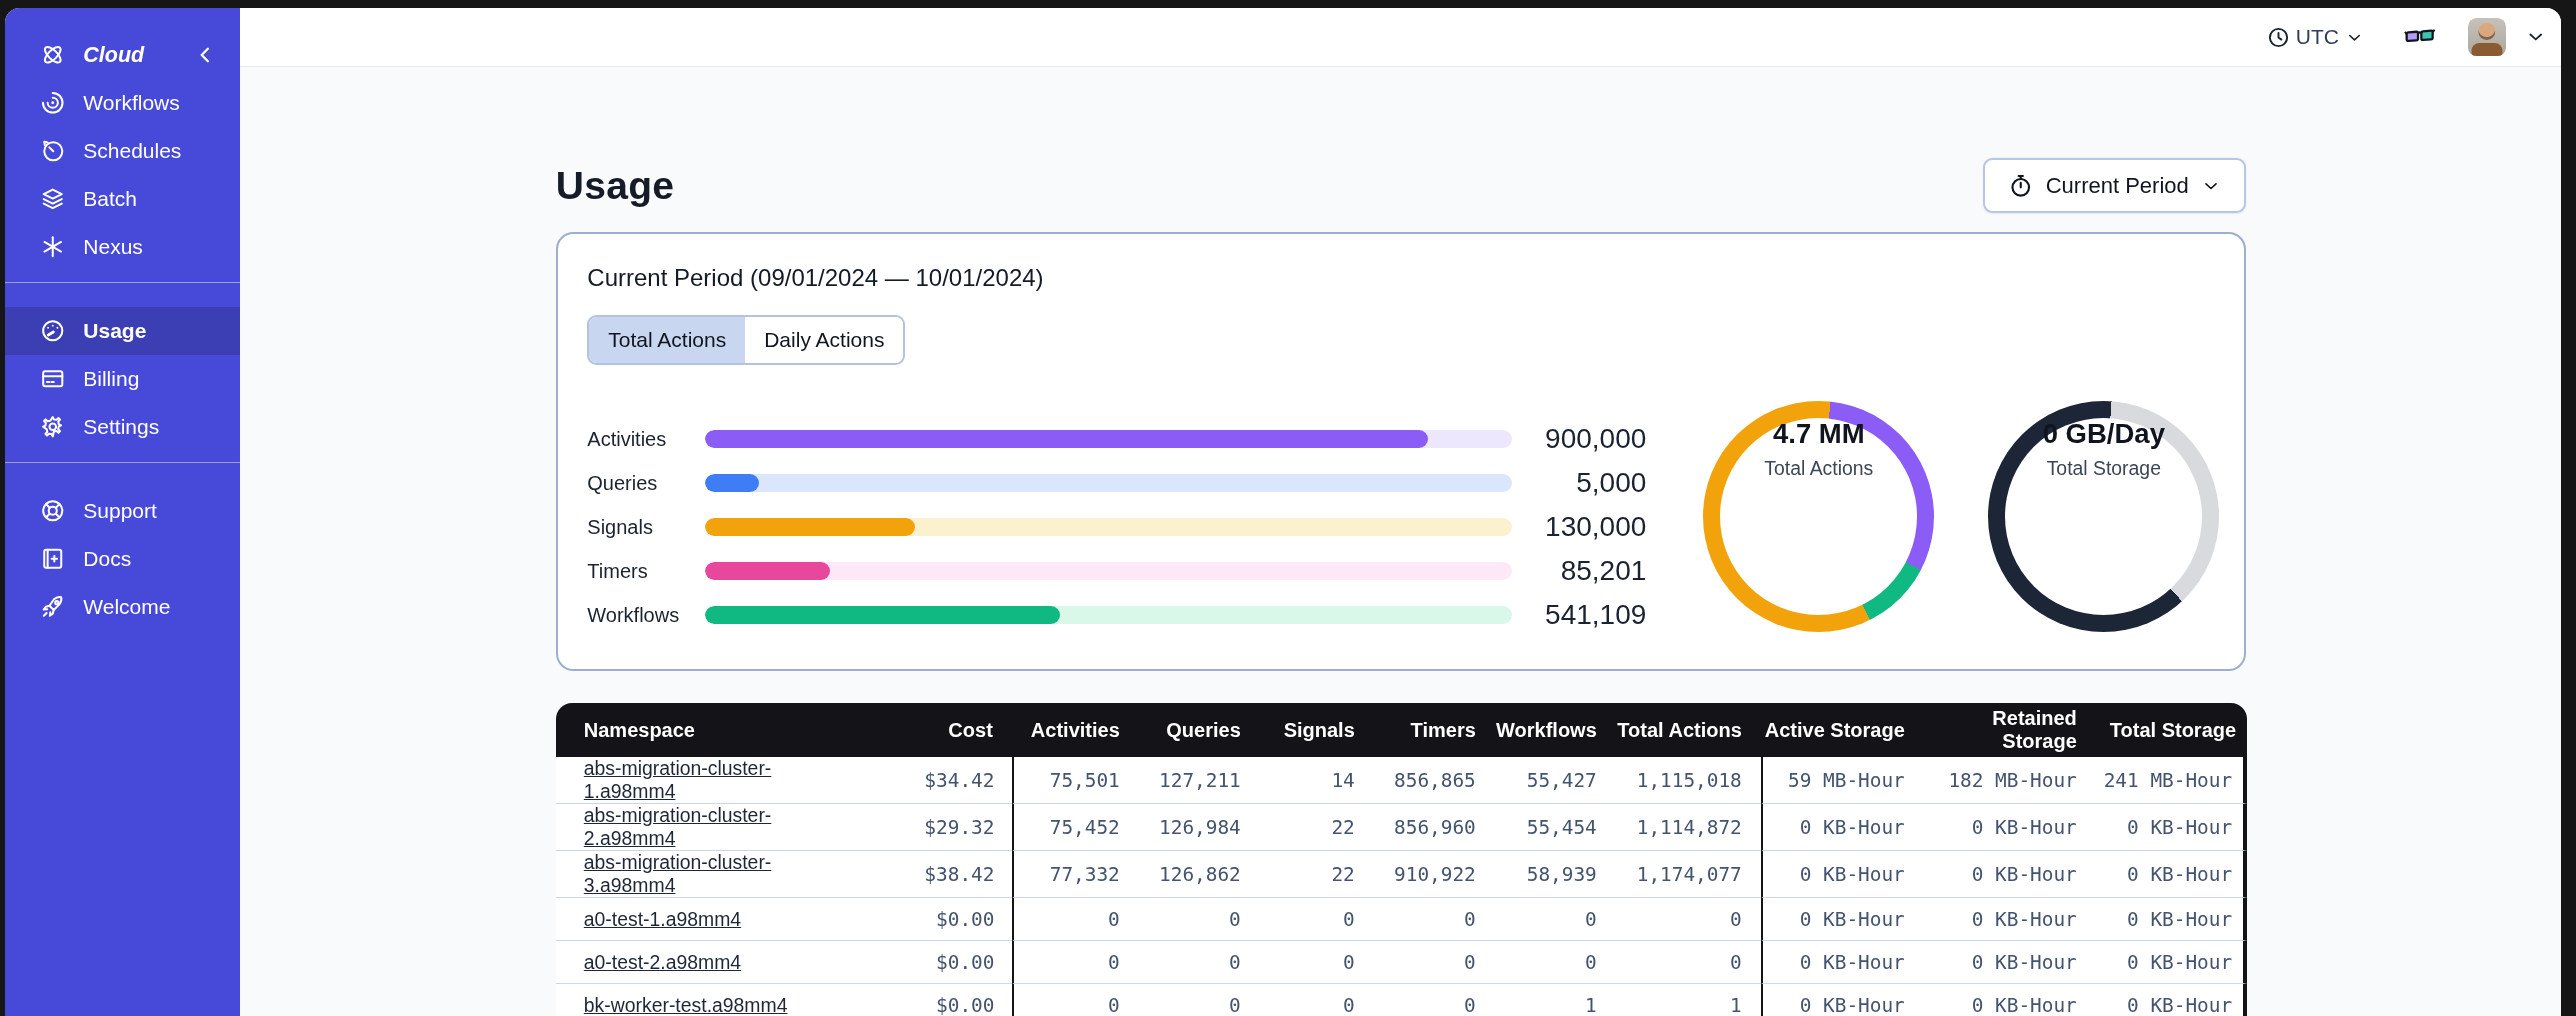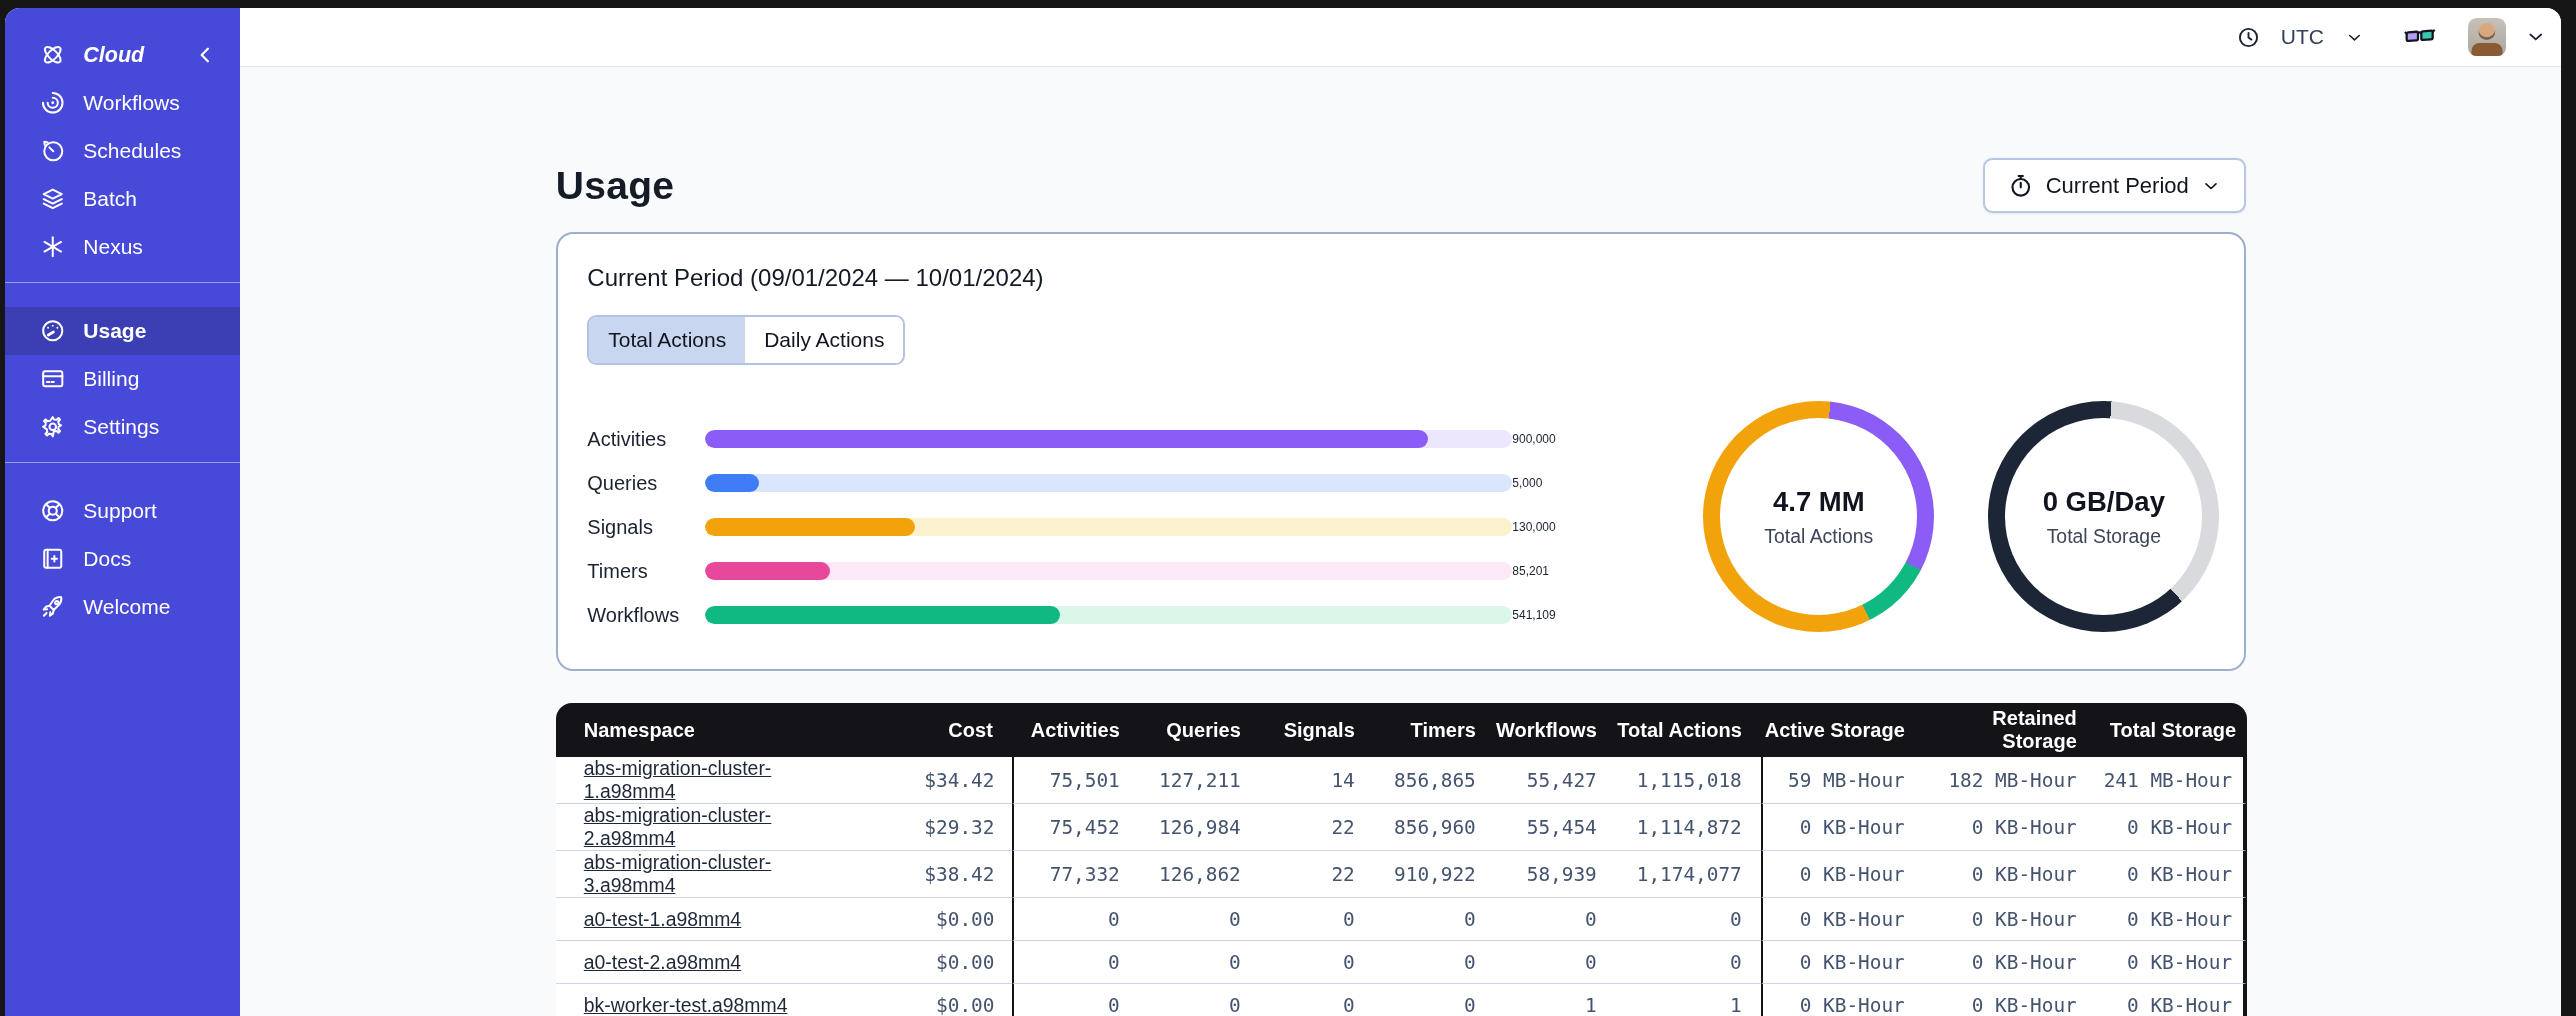--- a/index.html
+++ b/index.html
@@ -18,21 +18,21 @@
   .side-row.brand { font-weight:700; font-size:21.5px;font-style:italic; }
   .side-row.active { background:#3c3fb4; font-weight:700; }
   .collapse-btn { position:absolute; right:23px; top:50%; transform:translateY(-50%); width:23px; height:23px; }
   .collapse-btn svg { width:23px; height:23px; stroke:#fff; fill:none; stroke-width:2.4; stroke-linecap:round; stroke-linejoin:round; }
   .side-divider { height:1.3px; background:rgba(255,255,255,.45); margin:10.7px 0 24px 0; }
 
   
   .main { flex:1; display:flex; flex-direction:column; min-width:0; }
   .topbar { height:59px; flex:0 0 59px; background:#fff; border-bottom:1.3px solid #e4e9f1;
             display:flex; align-items:center; justify-content:flex-end; padding-right:14.8px; }
-  .tz-group { display:flex; align-items:center; gap:21px; cursor:pointer; }
+  .tz-group { display:flex; align-items:center; gap:6px; cursor:pointer; }
   .tz-group svg, .chev svg { display:block; }
   .tz-label { font-size:21px; color:#33405a; font-weight:500; }
   .icon-dark { stroke:#1b2330; fill:none; stroke-width:2; stroke-linecap:round; stroke-linejoin:round; }
   .glasses-btn { margin-left:39px; cursor:pointer; }
   .avatar { margin-left:31px; width:38px; height:38px; border-radius:8.7px; position:relative; overflow:hidden;
             background:linear-gradient(180deg,#c6c2ba 0%,#aba69e 100%); cursor:pointer; }
   .avatar::before { content:""; position:absolute; left:50%; top:4.7px; transform:translateX(-50%);
             width:17.4px; height:17.4px; border-radius:50%; background:#d9a87f; box-shadow:0 -2.7px 0 0 #7a6450 inset; }
   .avatar::after { content:""; position:absolute; left:50%; bottom:-4px; transform:translateX(-50%);
             width:31px; height:17.4px; border-radius:8px 8px 0 0; background:#8a5a33; }
@@ -54,27 +54,27 @@
   .tabs { display:inline-flex; border:2px solid #b3c2e0; border-radius:9.4px; overflow:hidden; margin-top:23px; }
   .tab { padding:11.4px 19px; font-size:21px; font-weight:500; color:#10151f; background:#fff; cursor:pointer; }
   .tab.selected { background:#c9d6f0; }
 
   .chart-area { display:flex; margin-top:36px; }
   .bars { width:1059px; flex:0 0 1059px; padding-top:16px; }
   .bar-row { display:flex; align-items:center; height:44px; }
   .bar-label { width:118px; font-size:20px; color:#1b2330; }
   .bar-track { width:807px; height:18px; border-radius:9.4px; position:relative; overflow:hidden; }
   .bar-fill { position:absolute; left:0; top:0; bottom:0; border-radius:9.4px; }
-  .bar-value { flex:1; font-size:12px; color:#1b2330; }
+  .bar-value { flex:1; text-align:right; font-size:28px; color:#1b2330; }
 
   .donuts { display:flex; gap:54px; margin-left:57px; }
   .donut { width:231px; height:231px; position:relative; }
   .donut-ring { position:absolute; inset:0; border-radius:50%; }
   .donut-hole { position:absolute; inset:17px; background:#fff; border-radius:50%;
-                display:flex; flex-direction:column; align-items:center; justify-content:center; gap:6.7px; }
+                display:flex; flex-direction:column; align-items:center; gap:6.7px; }
   .donut-value { font-size:27.5px; font-weight:600; color:#0f141e; }
   .donut-label { font-size:19.4px; color:#3c4656; }
 
   
   .usage-table { margin-top:32px; width:1690px; border-collapse:separate; border-spacing:0; table-layout:fixed; }
   .usage-table thead th { background:#131318; color:#fff; height:54px; font-size:20px; font-weight:600;
                 text-align:right; padding-right:19px; }
   .usage-table thead th.col0 { text-align:left; padding-left:28px; border-top-left-radius:16px; }
   .usage-table thead th.col10 { border-top-right-radius:16px; }
   .usage-table tbody td { background:#fff; height:43px; font-family:"DejaVu Sans Mono","Liberation Mono",monospace;

